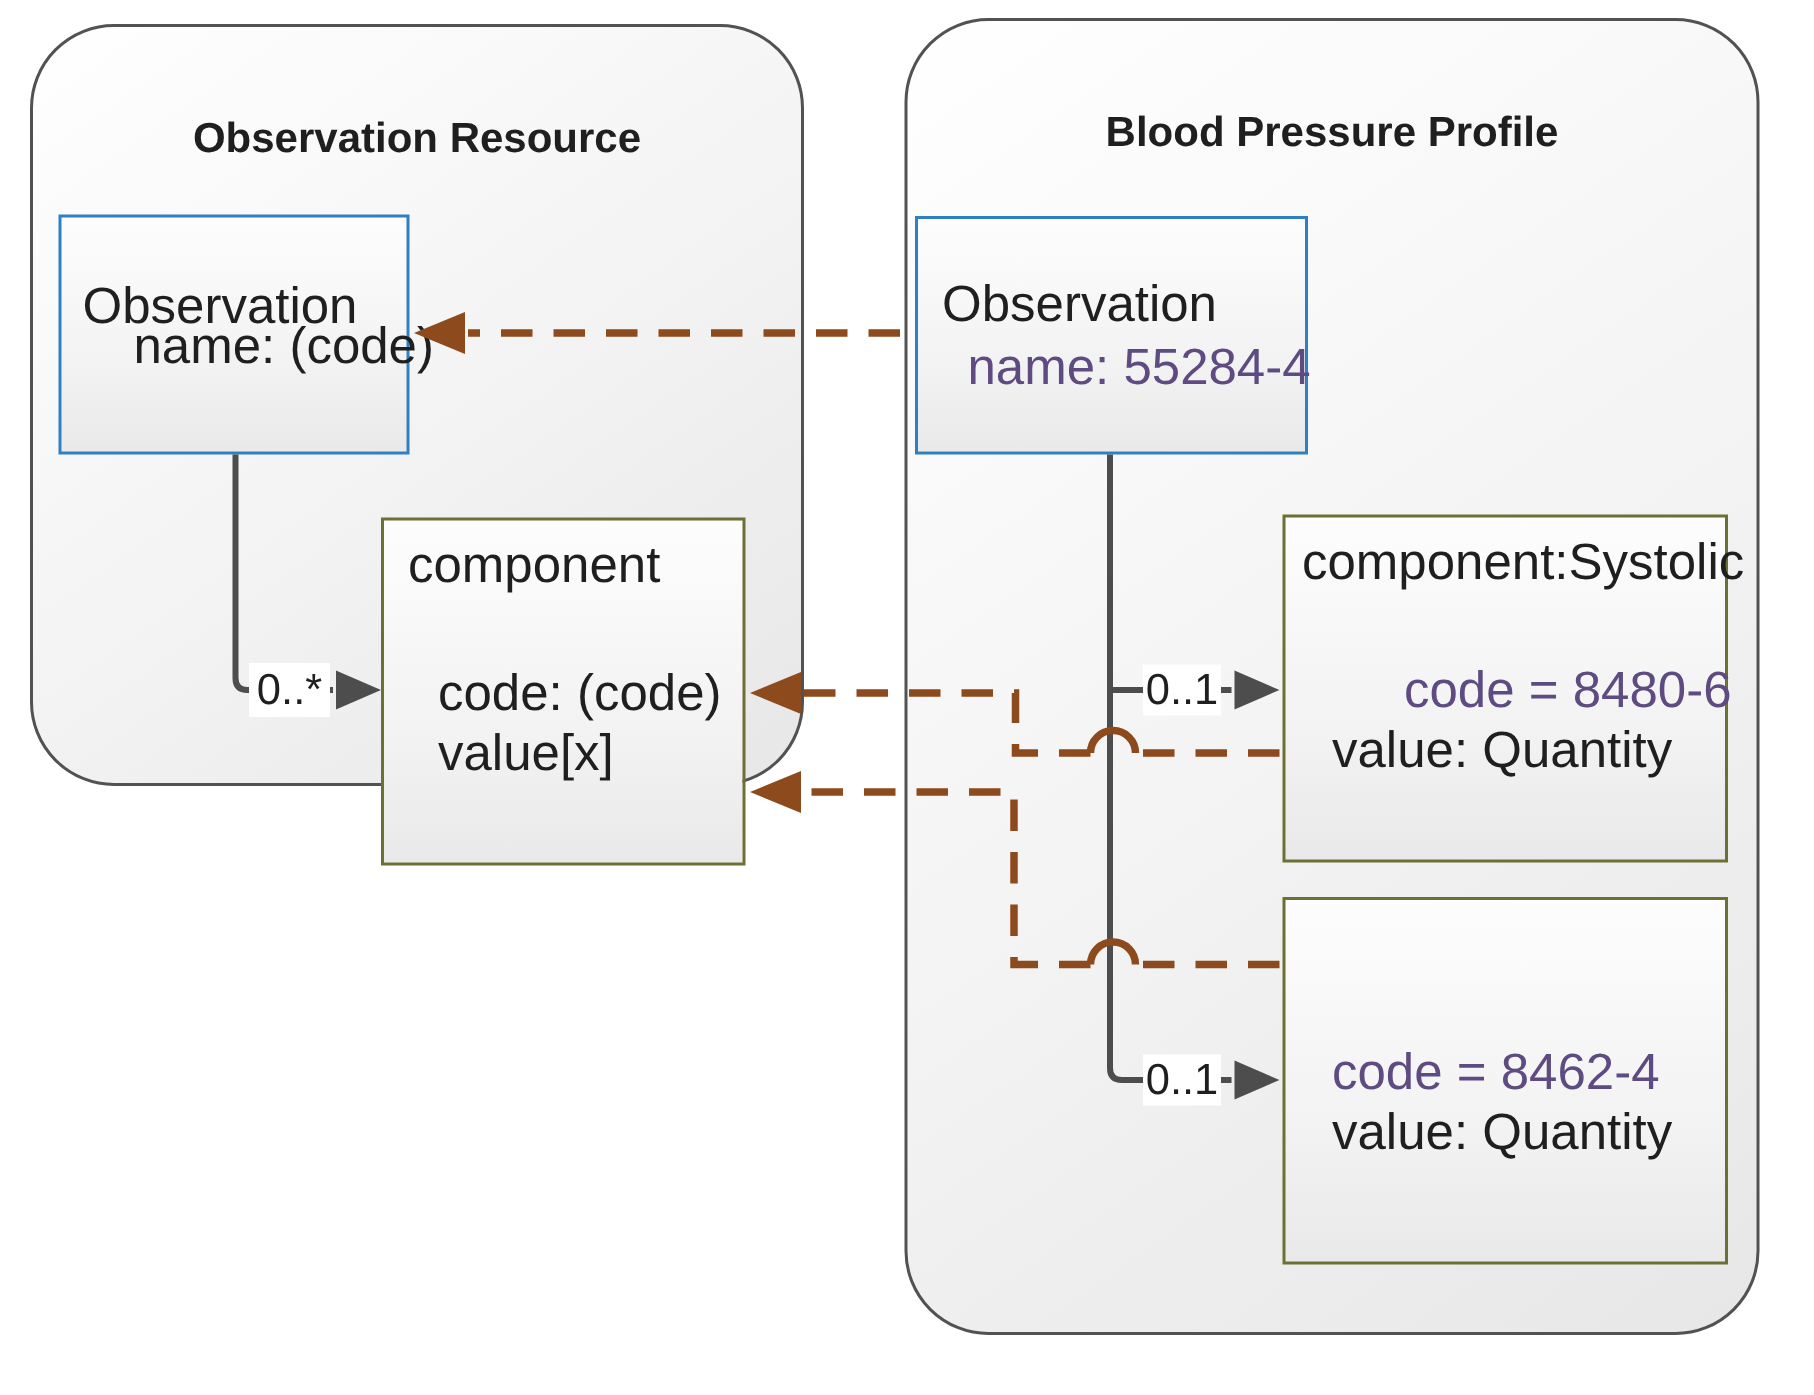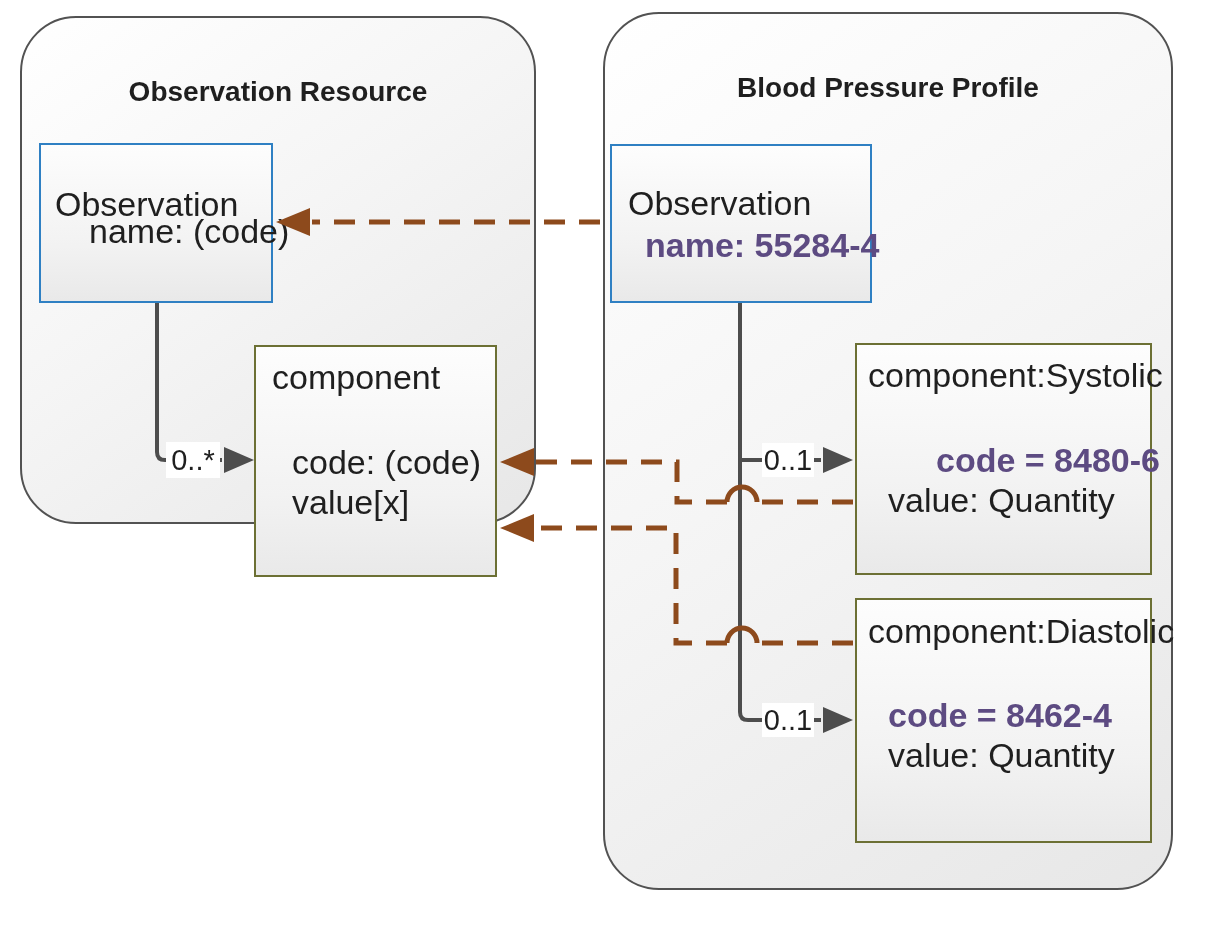--- a/index.html
+++ b/index.html
@@ -36,21 +36,21 @@
   .olive{border-color:var(--olive-border);}
   #obs-left{left:39px;top:143px;width:234px;height:160px;}
   #obs-right{left:610px;top:144px;width:262px;height:159px;}
   #component-box{left:254px;top:345px;width:243px;height:232px;}
   #systolic-box{left:855px;top:343px;width:297px;height:232px;}
   #diastolic-box{left:855px;top:598px;width:297px;height:245px;overflow:hidden;}
   .t{
     position:absolute;font-size:34px;line-height:30px;white-space:nowrap;
     color:var(--text-black);
   }
-  .purple{color:var(--code-purple);font-weight:bold;}
+  .purple{color:var(--code-purple);}
   svg#connector-overlay{position:absolute;left:0;top:0;pointer-events:none;}
   .gray-line{stroke:var(--connector-gray);stroke-width:4;fill:none;}
   .brown-dash{stroke:var(--mapping-brown);stroke-width:5;fill:none;stroke-dasharray:21 14;}
   .brown-solid{stroke:var(--mapping-brown);stroke-width:5;fill:none;}
   .gray-head{fill:var(--connector-gray);stroke:none;}
   .brown-head{fill:var(--mapping-brown);stroke:none;}
   .card{
     position:absolute;background:#ffffff;color:var(--text-black);
     font-size:29px;display:flex;align-items:center;justify-content:center;
   }
@@ -84,21 +84,20 @@
   <div class="t purple" style="left:645px;top:230px;">name: 55284-4</div>
 
   <div class="t" style="left:272px;top:362px;text-align:right;">component</div>
   <div class="t" style="left:292px;top:447px;">code: (code)</div>
   <div class="t" style="left:292px;top:487px;">value[x]</div>
 
   <div class="t" style="left:868px;top:360px;">component:Systolic</div>
   <div class="t purple" style="left:888px;top:445px;margin-left:48px;">code = 8480-6</div>
   <div class="t" style="left:888px;top:485px;">value: Quantity</div>
 
-  <div class="t" style="left:868px;top:616px;">component:Diastolic</div>
   <div class="t purple" style="left:888px;top:700px;">code = 8462-4</div>
   <div class="t" style="left:888px;top:740px;">value: Quantity</div>
 
   <svg id="connector-overlay" width="1209" height="930" viewBox="0 0 1209 930">
 
     <path class="gray-line" d="M157,303 V452 Q157,460 165,460 H222"></path>
     <polygon class="gray-head" points="254,460 224,447 224,473"></polygon>
 
     <path class="gray-line" d="M740,303 V712 Q740,720 748,720 H821"></path>
     <path class="gray-line" d="M740,460 H821"></path>

